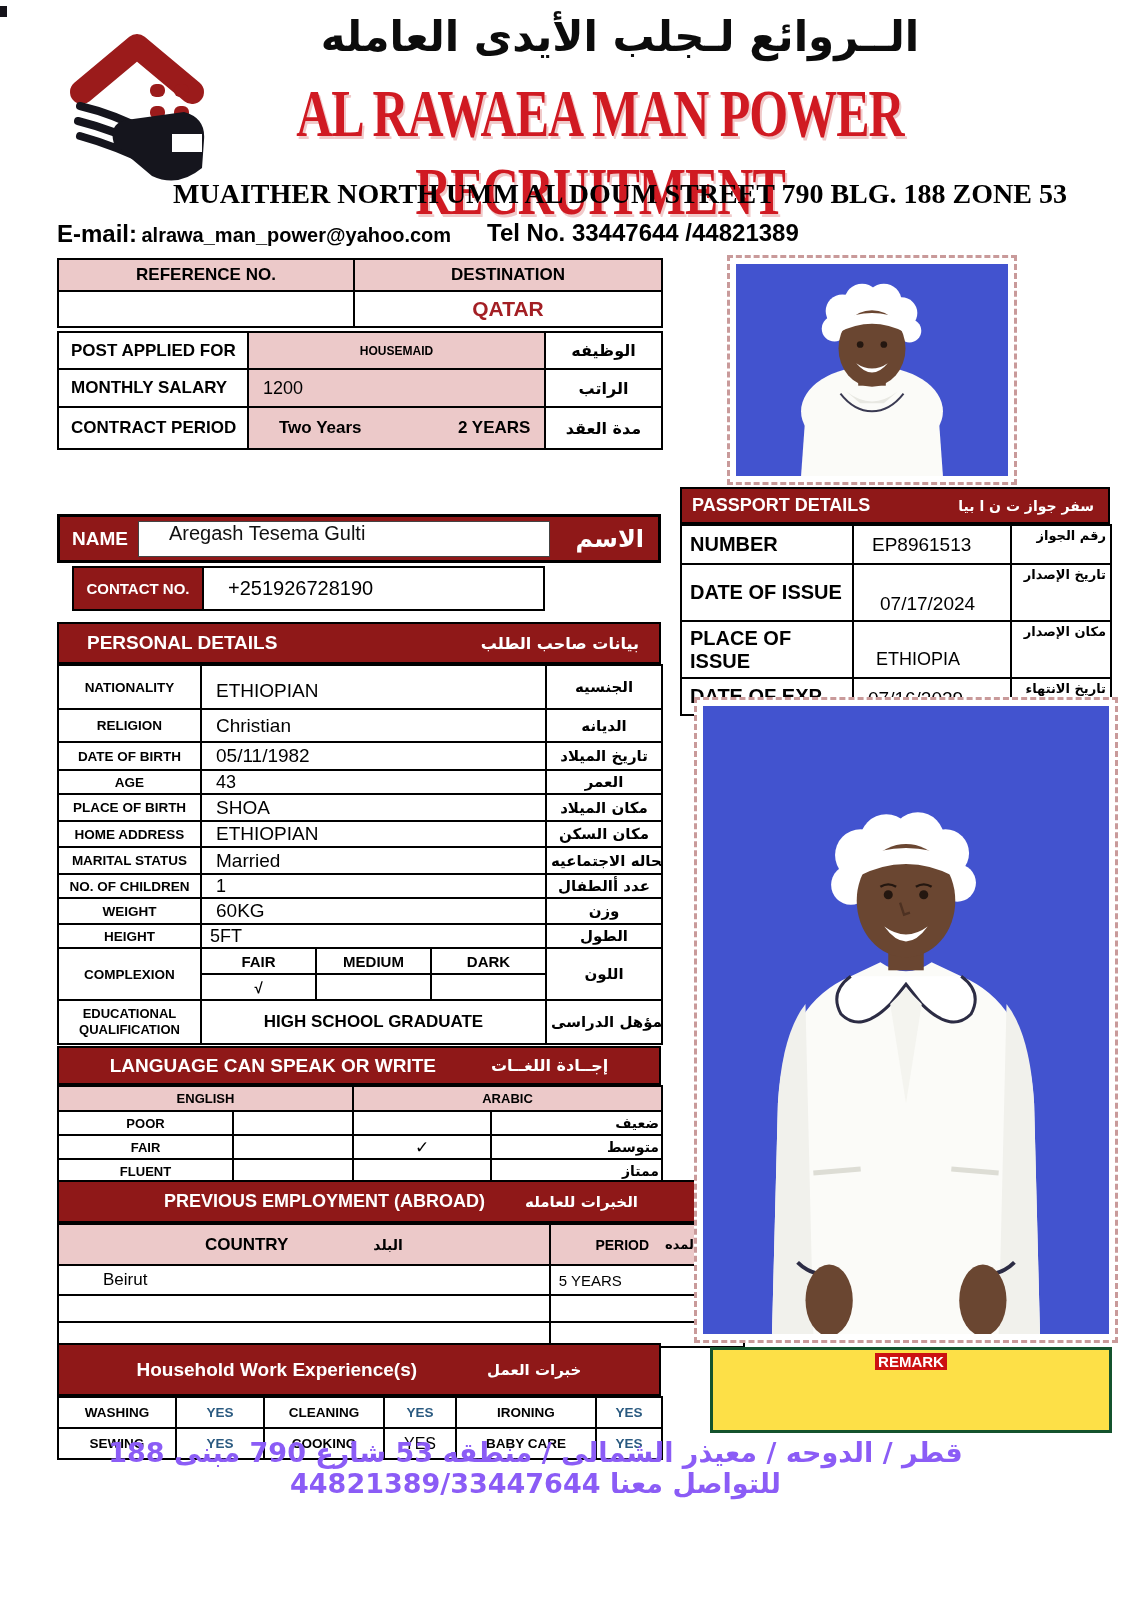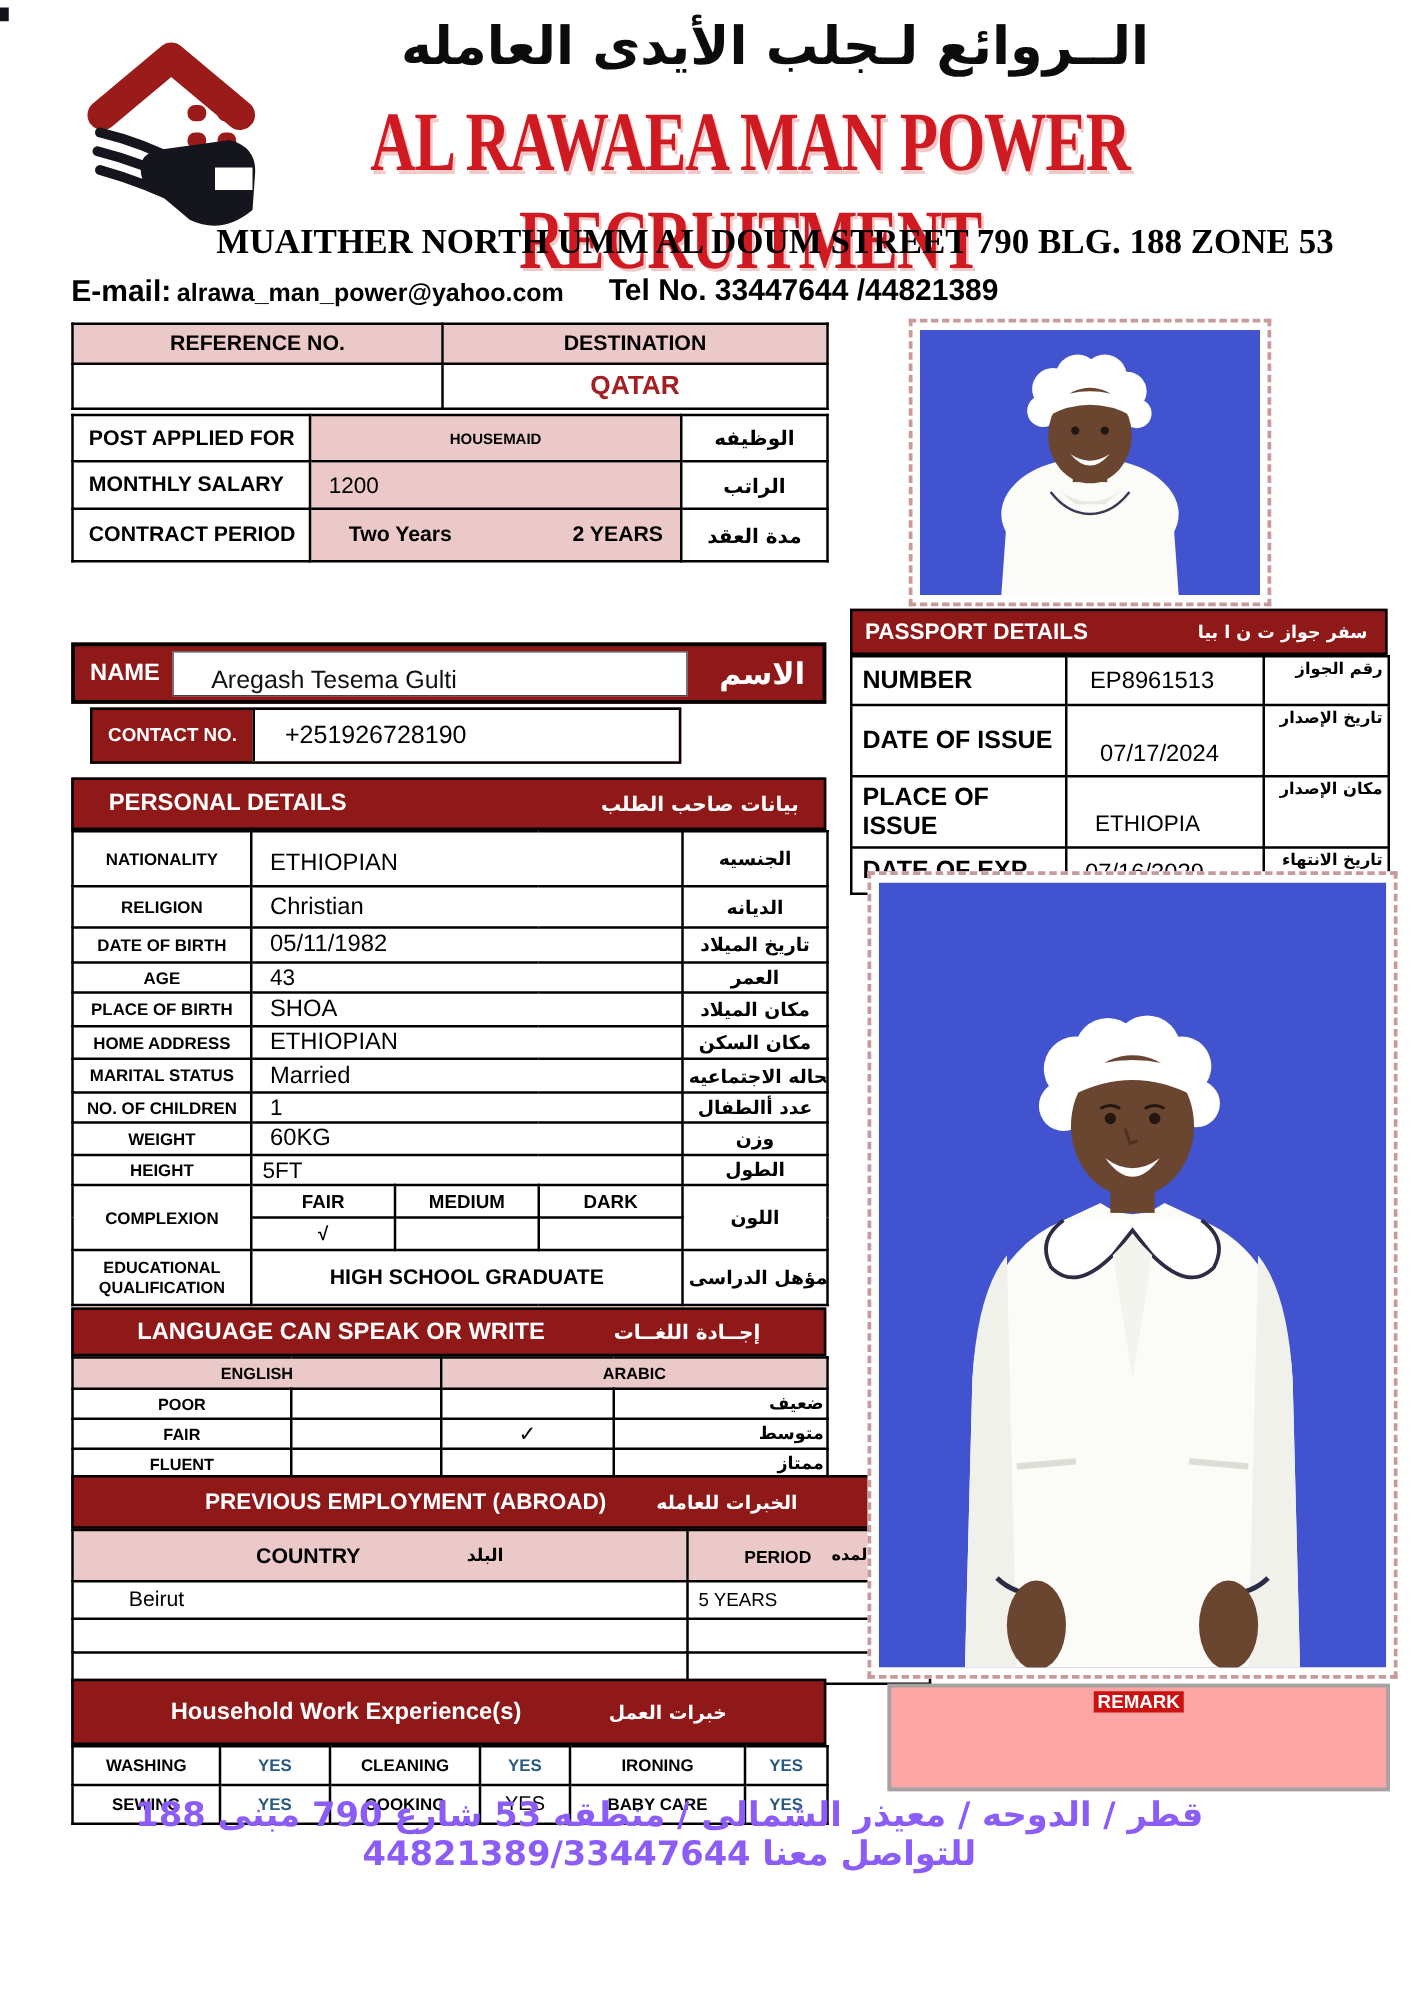--- a/index.html
+++ b/index.html
@@ -100,21 +100,21 @@
           <span class="b" style="font-size:17px;margin-left:92px;">2 YEARS</span>
         </td>
         <td class="ctr ar" style="font-size:16px;">مدة العقد</td>
       </tr>
     </tbody>
       </table>
   </div>
 
   <div class="bar abs" style="left:57px;top:514px;width:604px;height:49px;border-width:3px;display:flex;align-items:center;">
     <span style="font-weight:bold;font-size:19px;margin-left:12px;">NAME</span>
-    <div style="background:#fff;border:1px solid #444;height:34px;width:410px;margin-left:10px;display:flex;align-items:flex-end;">
+    <div style="background:#fff;border:1px solid #444;height:34px;width:410px;margin-left:10px;display:flex;align-items:flex-start;">
       <span style="font-size:20px;color:#111;margin-left:30px;">Aregash Tesema Gulti</span>
     </div>
     <span class="ar" style="font-size:24px;margin-left:auto;margin-right:14px;">الاسم</span>
   </div>
 
   <div class="abs" style="left:72px;top:566px;width:473px;height:45px;border:2px solid #000;background:#8f1818;box-sizing:border-box;display:flex;">
     <div style="width:128px;display:flex;align-items:center;justify-content:center;">
       <span style="color:#fff;font-weight:bold;font-size:15px;">CONTACT NO.</span>
     </div>
     <div style="flex:1;background:#fff;border-left:2px solid #000;display:flex;align-items:center;">
@@ -425,21 +425,21 @@
         <path d="M316,560 Q300,576 272,572" stroke="#2c2c44" stroke-width="4" fill="none"></path>
         <ellipse cx="128" cy="598" rx="24" ry="36" fill="#6a4631"></ellipse>
         <ellipse cx="284" cy="598" rx="24" ry="36" fill="#6a4631"></ellipse>
 
         <path d="M112,470 L160,466" stroke="#ddddd5" stroke-width="5"></path>
         <path d="M252,466 L300,470" stroke="#ddddd5" stroke-width="5"></path>
       </g>
     </svg>
   </div>
 
-  <div class="abs" style="left:710px;top:1347px;width:402px;height:86px;border:3px solid #a3a3a3;box-sizing:border-box;padding:3px 10px;background:#fca5a5;">
+  <div class="abs" style="left:710px;top:1347px;width:402px;height:86px;border:3px solid #14532d;box-sizing:border-box;padding:3px 10px;background:#fde047;">
     <div class="ctr" style="margin-bottom:1px;">
       <span style="background:#cc1111;color:#fff;font-weight:bold;font-size:15px;padding:0 3px;">REMARK</span>
     </div>
   </div>
 
   <div class="abs ar" style="left:57px;top:1437px;width:957px;direction:rtl;text-align:center;font-size:27px;color:#8b5cf6;">قطر /  الدوحه  /   معيذر الشمالى / منطقه 53  شارع 790 مبنى 188 للتواصل معنا 44821389/33447644</div>
 
 </div>
 
 </body></html>

